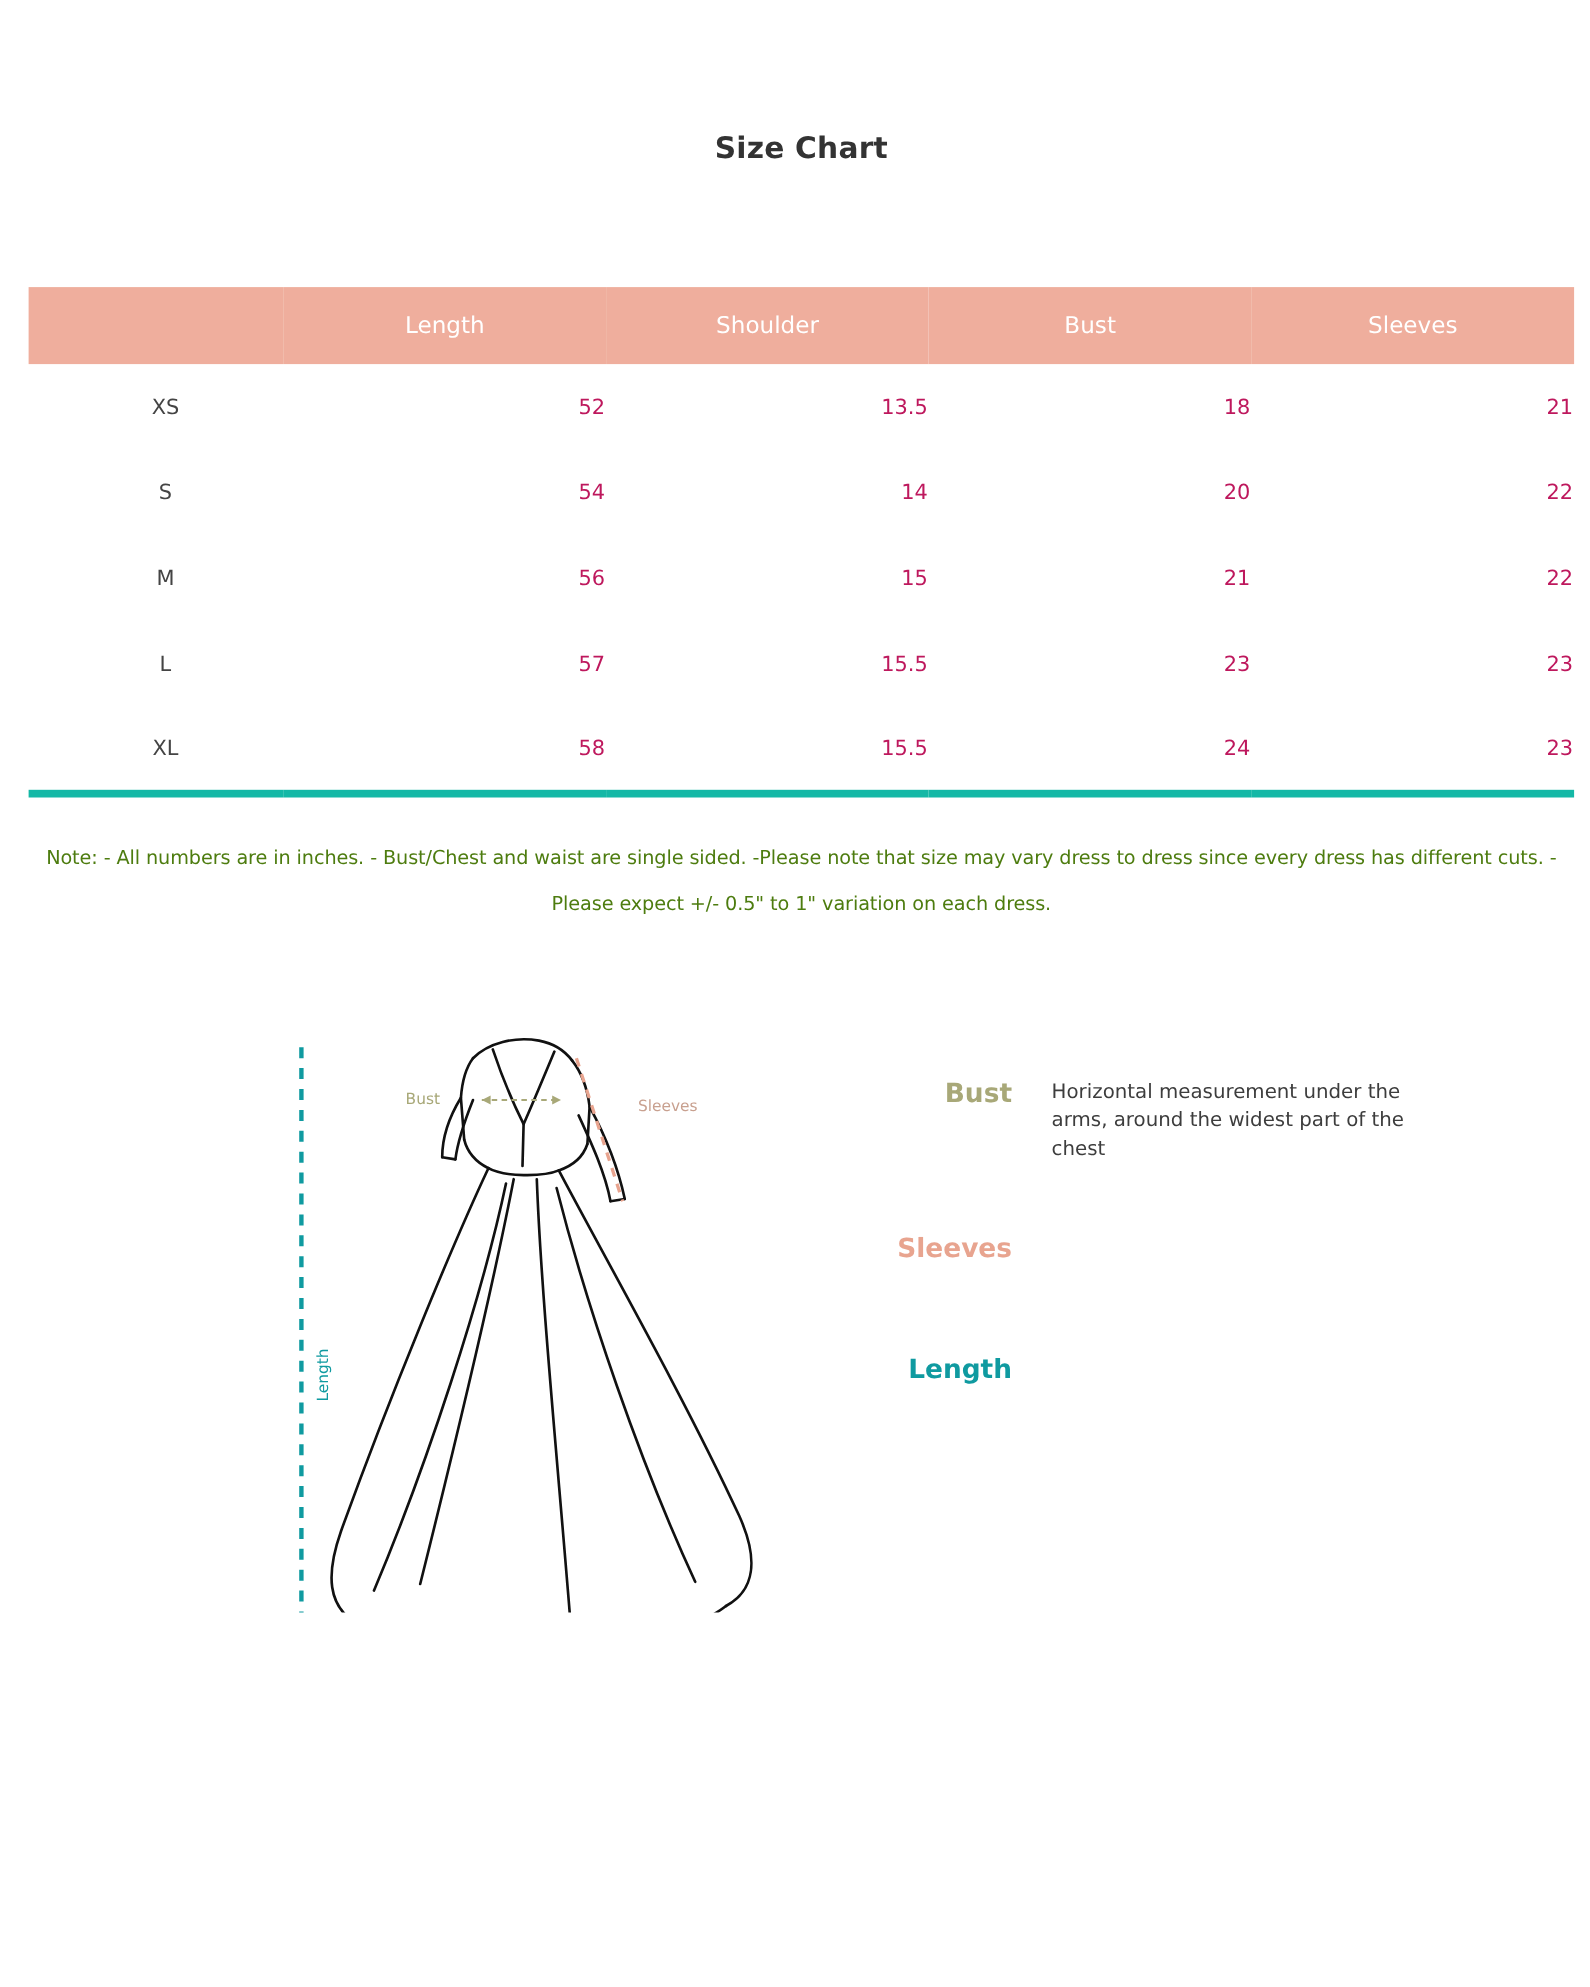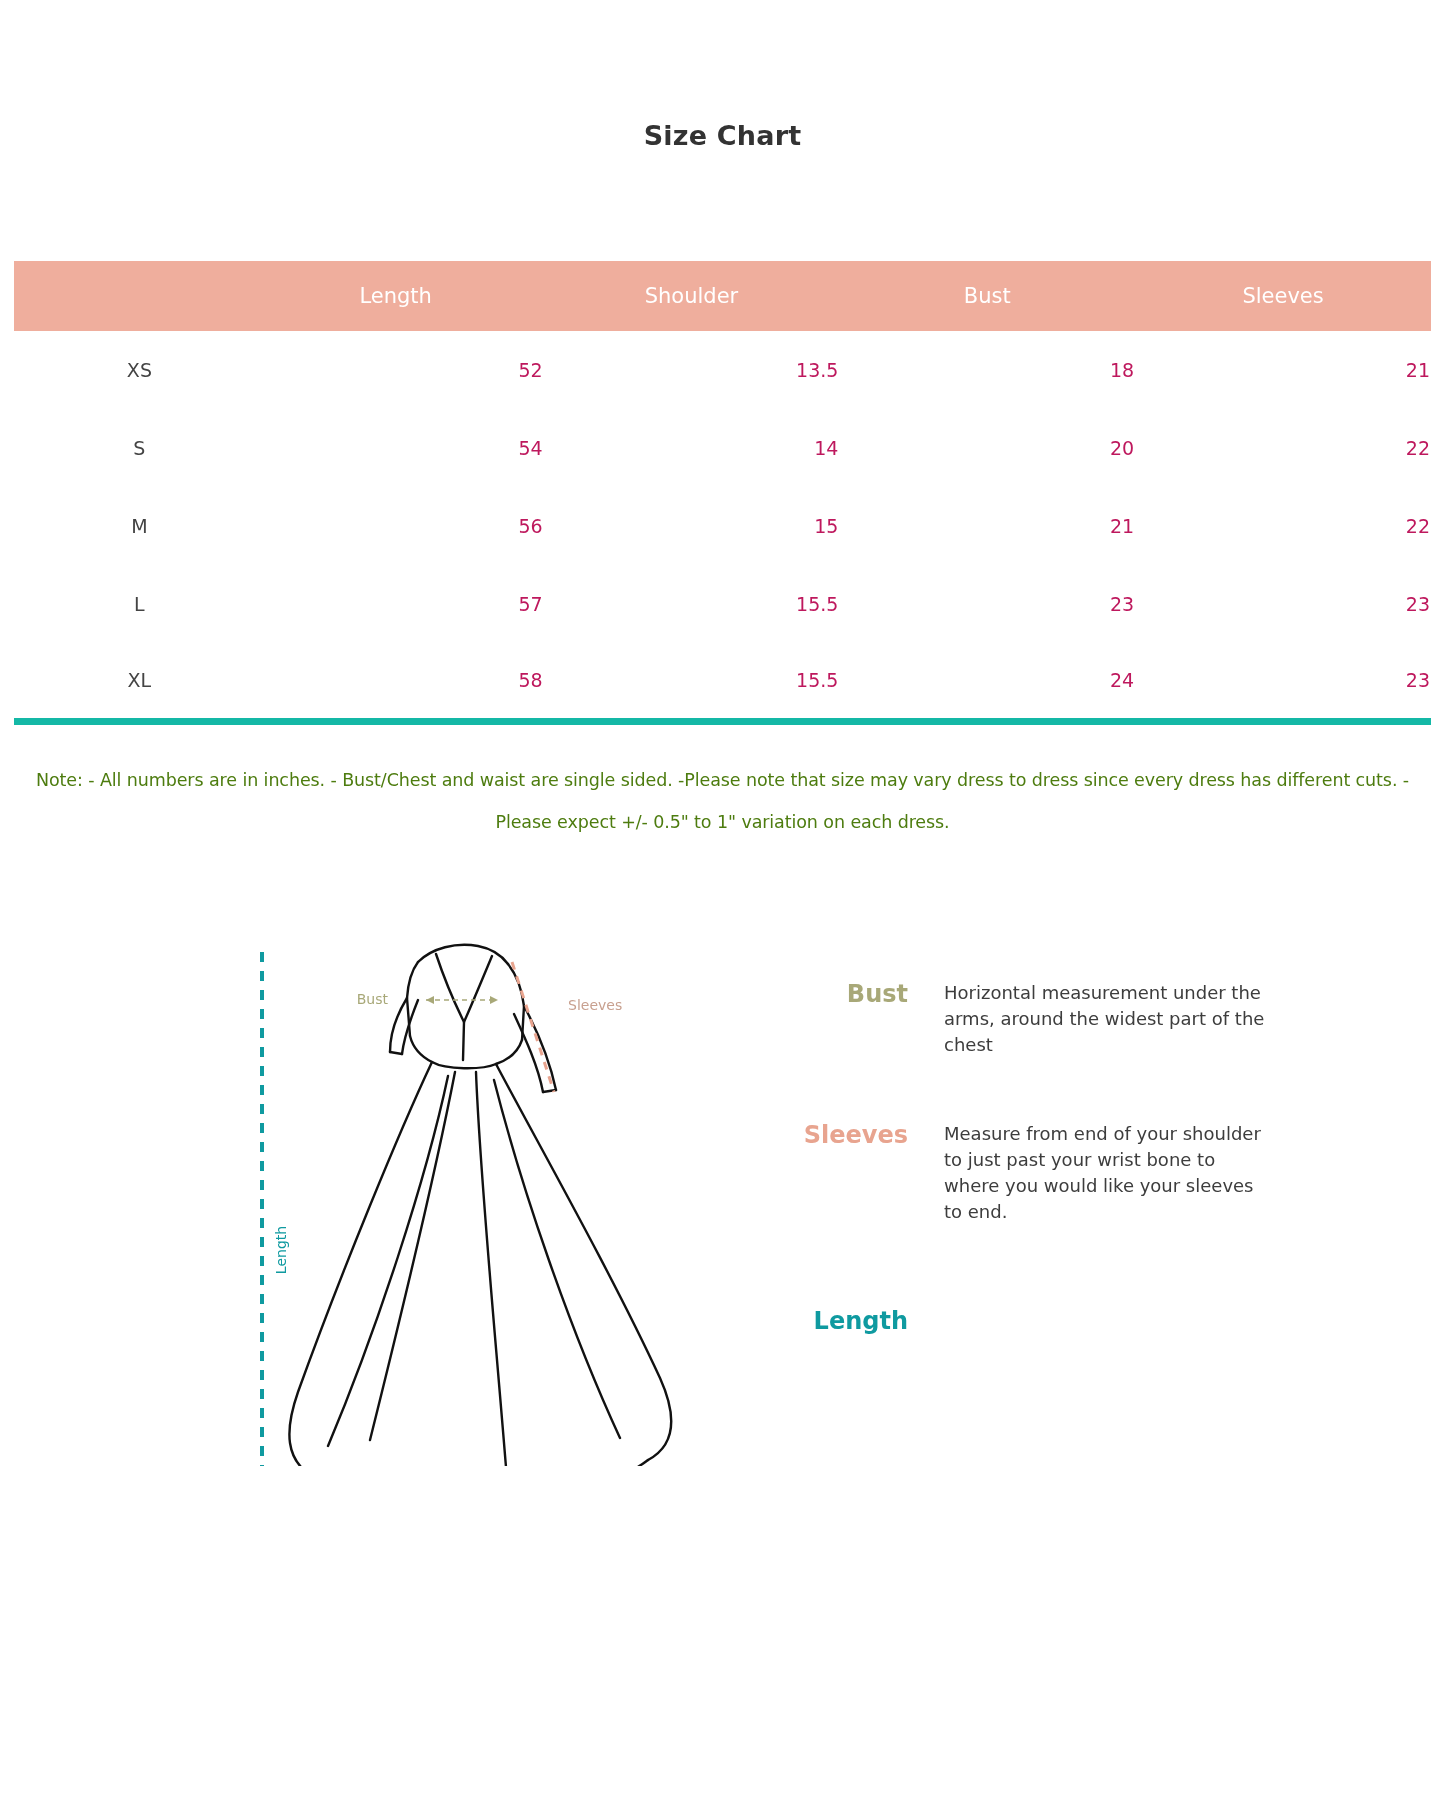--- a/index.html
+++ b/index.html
@@ -10,20 +10,21 @@
     width: 1445px;
     height: 1806px;
     font-family: "DejaVu Sans", sans-serif;
     color: #3c3c3c;
   }
   .page {
     position: relative;
     width: 1445px;
     height: 1466px;
     overflow: hidden;
+    padding-left: 12px;
   }
 
   
   .title {
     text-align: center;
     font-size: 27px;
     font-weight: 600;
     color: #333333;
     letter-spacing: 0.2px;
     margin-top: 120px;
@@ -248,21 +249,20 @@
       </svg>
     </div>
 
     <div class="legend">
       <div class="legend-row">
         <div class="legend-term bust">Bust</div>
         <div class="legend-desc">Horizontal measurement under the arms, around the widest part of the chest</div>
       </div>
       <div class="legend-row row-sleeves">
         <div class="legend-term sleeves">Sleeves</div>
-        <div class="legend-desc">Measure from end of your shoulder to just past your wrist bone to where you would like your sleeves to end.</div>
       </div>
       <div class="legend-row row-length">
         <div class="legend-term length">Length</div>
       </div>
     </div>
 
   </div>
 </div>
 
 </body></html>

